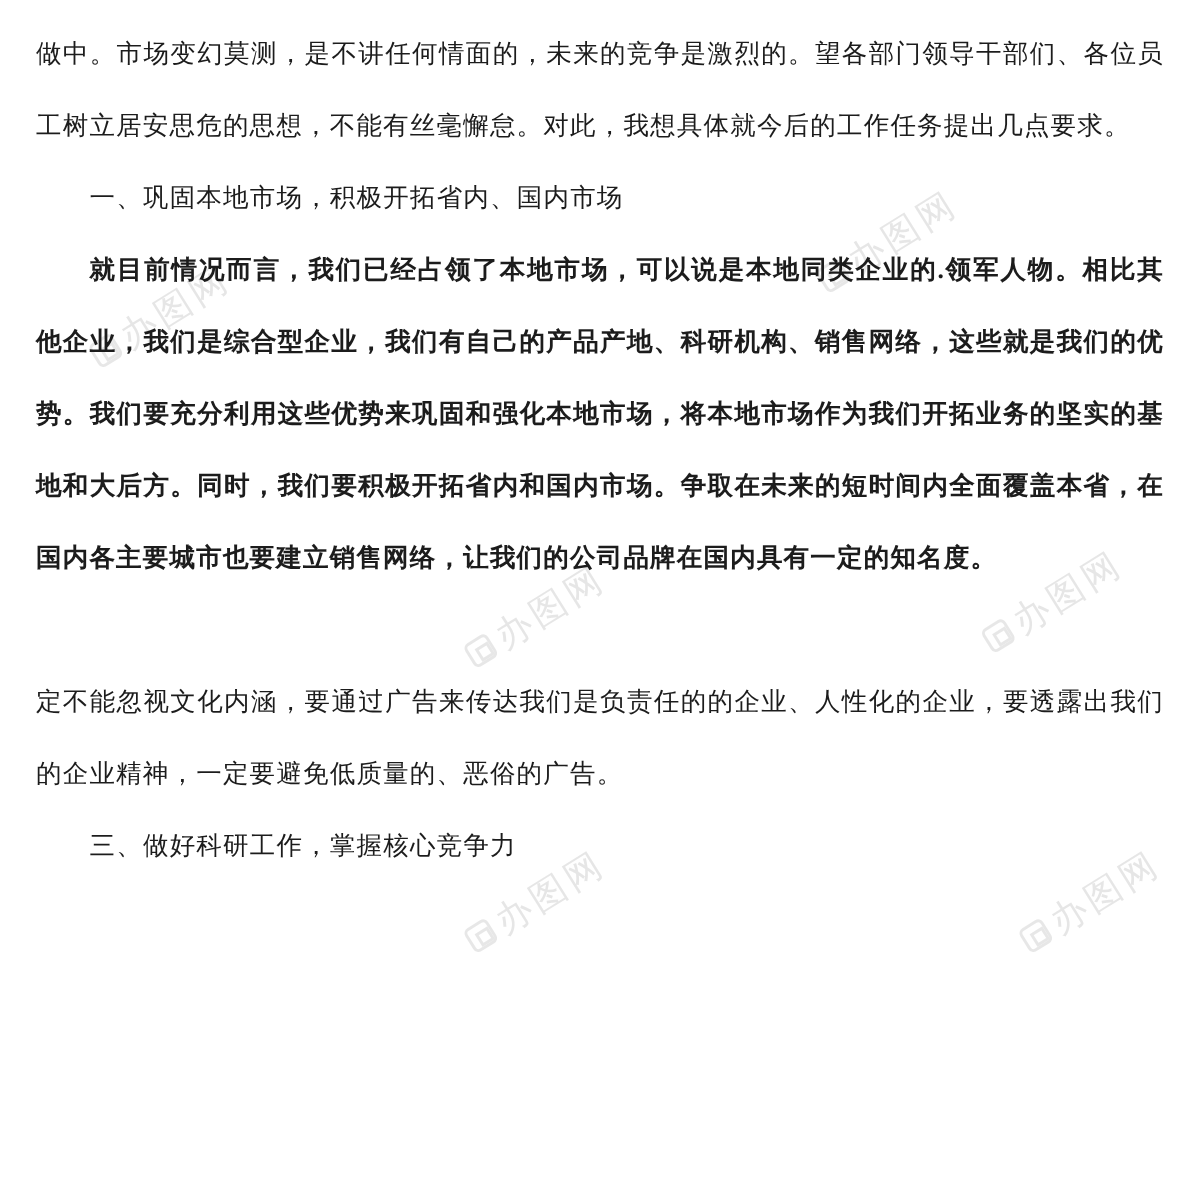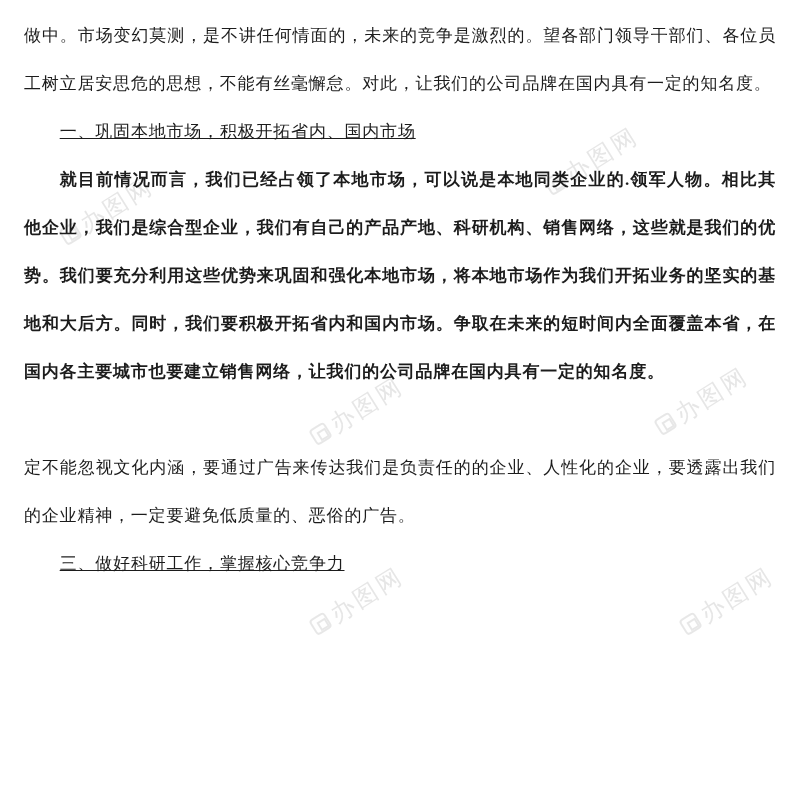--- a/index.html
+++ b/index.html
@@ -23,21 +23,21 @@
     padding: 0 24px;
     margin-top: -36px;
     color: #1c1c1c;
     font-size: 17px;
     line-height: 48px;
     letter-spacing: 0.8px;
     text-align: justify;
   }
   .content p { margin: 0; }
   .indent { text-indent: 2.1em; font-weight: bold; }
-  .heading { text-indent: 2.1em; text-decoration: underline; }
+  .heading { text-indent: 2.1em; }
   .page-gap { height: 48px; }
   .watermark-layer {
     position: absolute;
     inset: 0;
     z-index: 1;
     pointer-events: none;
   }
   .watermark {
     position: absolute;
     transform: rotate(-32deg);
@@ -94,21 +94,21 @@
       <span>办图网</span>
     </div>
     <div class="watermark" style="left: 675px; top: 585px;">
       <span class="wm-logo"></span>
       <span>办图网</span>
     </div>
   </div>
 
   <div class="content">
     <p>进的动力。目前公司的各项筹备工作正在紧锣密鼓地进行运</p>
-    <p>做中。市场变幻莫测，是不讲任何情面的，未来的竞争是激烈的。望各部门领导干部们、各位员工树立居安思危的思想，不能有丝毫懈怠。对此，让我们的公司品牌在国内具有一定的知名度。</p>
+    <p>做中。市场变幻莫测，是不讲任何情面的，未来的竞争是激烈的。望各部门领导干部们、各位员工树立居安思危的思想，不能有丝毫懈怠。对此，我想具体就今后的工作任务提出几点要求。</p>
     <p class="heading">一、巩固本地市场，积极开拓省内、国内市场</p>
     <p class="indent">就目前情况而言，我们已经占领了本地市场，可以说是本地同类企业的.领军人物。相比其他企业，我们是综合型企业，我们有自己的产品产地、科研机构、销售网络，这些就是我们的优势。我们要充分利用这些优势来巩固和强化本地市场，将本地市场作为我们开拓业务的坚实的基地和大后方。同时，我们要积极开拓省内和国内市场。争取在未来的短时间内全面覆盖本省，在国内各主要城市也要建立销售网络，让我们的公司品牌在国内具有一定的知名度。</p>
     <div class="page-gap"></div>
     <p>定不能忽视文化内涵，要通过广告来传达我们是负责任的的企业、人性化的企业，要透露出我们的企业精神，一定要避免低质量的、恶俗的广告。</p>
     <p class="heading">三、做好科研工作，掌握核心竞争力</p>
   </div>
 
 </div>
 
 </body></html>

